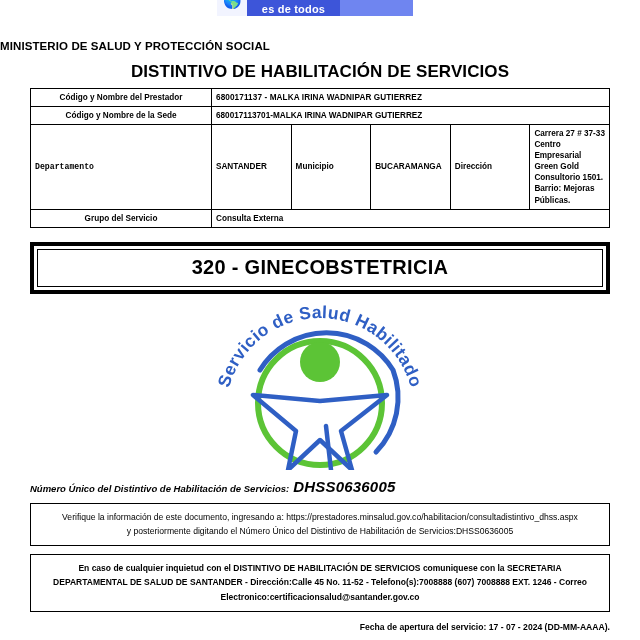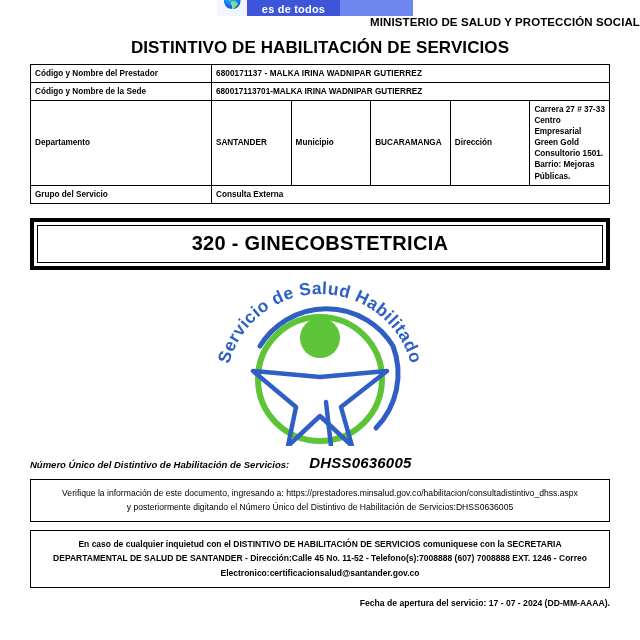--- a/index.html
+++ b/index.html
@@ -67,23 +67,24 @@
     letter-spacing: .2px;
   }
   .banner-right {
     flex: 1 1 auto;
     height: 38px;
     background: #6f85f0;
   }
 
   
   .ministry {
-    text-align: right;
+    text-align: left;
     font-size: 11.5px;
     font-weight: bold;
+    margin-top: 24px;
     letter-spacing: .1px;
   }
   .doc-title {
     text-align: center;
     font-size: 17px;
     font-weight: bold;
     margin-top: 10px;
     margin-bottom: 6px;
     letter-spacing: .1px;
   }
@@ -99,33 +100,33 @@
     table-layout: fixed;
   }
   table.info td {
     border: 1px solid #000000;
     padding: 3px 4px;
     font-size: 8.2px;
     font-weight: bold;
     vertical-align: middle;
     line-height: 1.35;
   }
-  td.lbl { width: 172px; }
+  td.lbl { width: 172px; text-align: center; }
   td.big-val {
     font-size: 12.5px;
     font-weight: bold;
     letter-spacing: .1px;
   }
   td.val-sede {
     font-size: 8.6px;
     font-weight: bold;
     margin-top: 15px;
   }
   .row-loc td { height: 48px; vertical-align: middle; }
-  td.c-dep { width: 90px; }
+  td.c-dep { width: 90px; font-family: Liberation Mono, monospace; }
   td.c-depv { width: 80px; }
   td.c-mun { width: 96px; margin-left: 34px; }
   td.c-munv { width: 100px; }
   td.c-dir { width: 82px; }
   td.c-dirv {
     vertical-align: top;
     padding-top: 4px;
     line-height: 1.45;
   }
 
@@ -169,21 +170,21 @@
   }
   .uniq-label {
     font-size: 9.5px;
     font-style: italic;
     font-weight: bold;
   }
   .uniq-value {
     font-size: 15px;
     font-style: italic;
     font-weight: bold;
-    margin-left: 20px;
+    margin-left: 4px;
     letter-spacing: .2px;
   }
 
   
   .boxed {
     width: 580px;
     margin: 8px auto 0 auto;
     border: 1px solid #000000;
     box-sizing: border-box;
     text-align: center;

